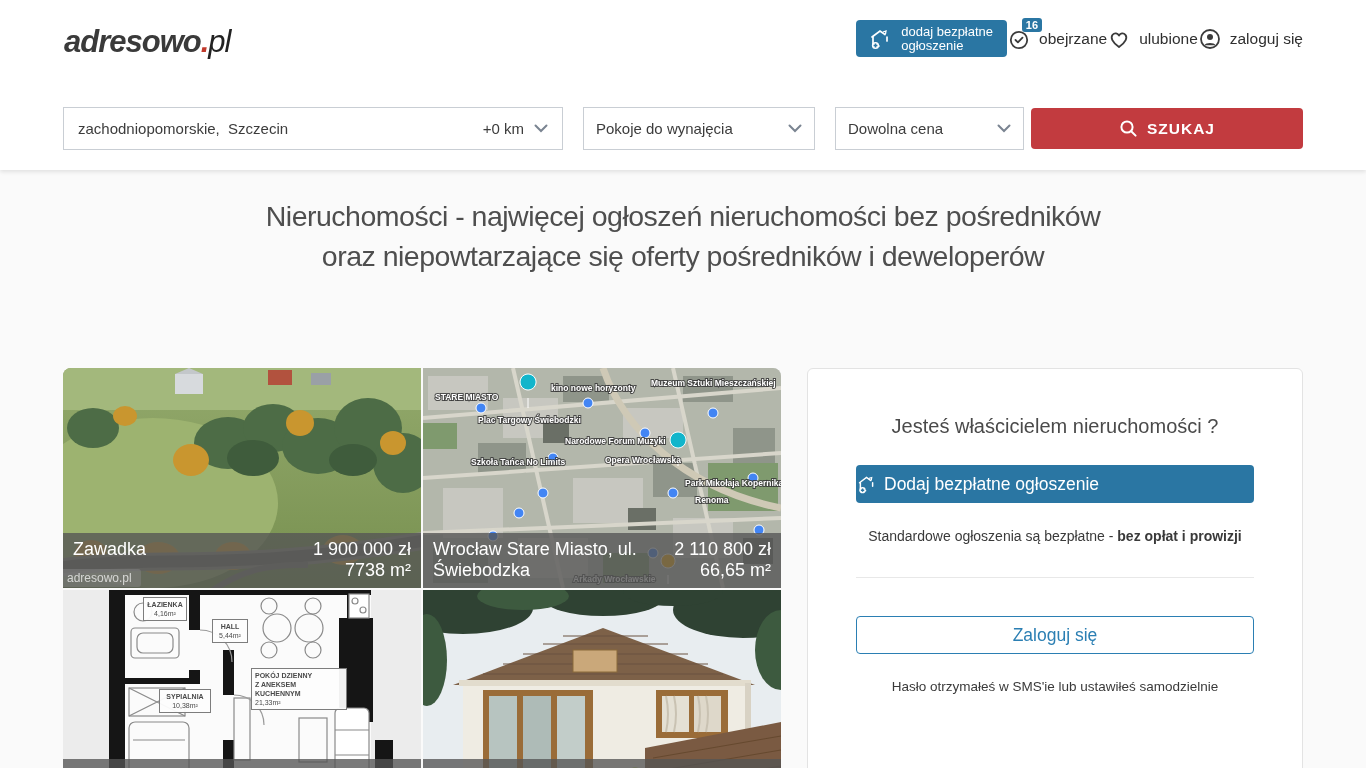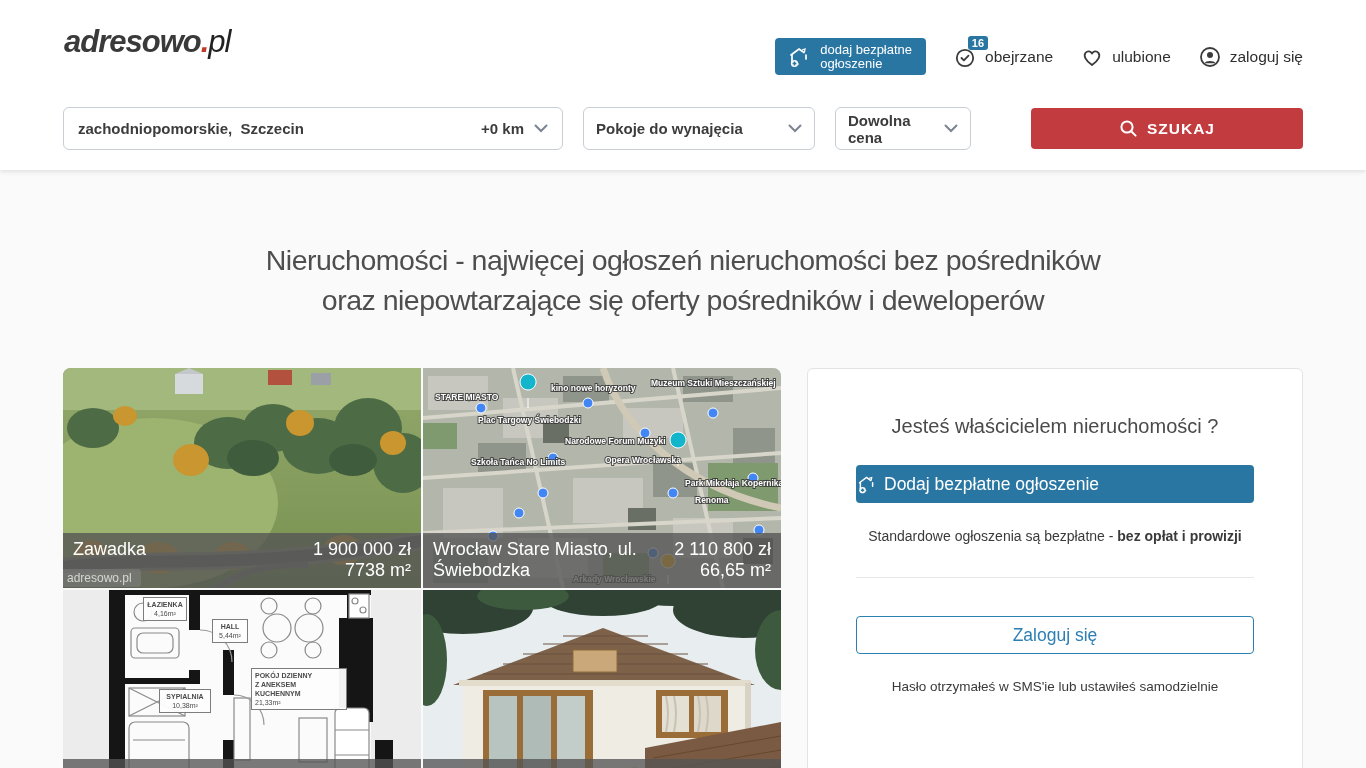--- a/index.html
+++ b/index.html
@@ -9,46 +9,46 @@
 
   
   .header { position:absolute; top:0; left:0; width:1366px; height:170px;
     background:#fff; box-shadow:0 2px 4px rgba(0,0,0,.10); z-index:5; }
   .logo { position:absolute; left:64px; top:24px; font-style:italic; font-size:31px;
     letter-spacing:-1px; cursor:pointer; }
   .logo .b1 { font-weight:700; color:#3a3a3a; }
   .logo .dot { font-weight:700; color:#c0392b; }
   .logo .b2 { font-weight:300; color:#222; }
 
-  .hdr-right { position:absolute; right:63px; top:38px; display:flex; align-items:center; gap:27px; }
+  .hdr-right { position:absolute; right:63px; top:20px; display:flex; align-items:center; }
   .btn-add { display:flex; align-items:center; gap:9px; background:#2a76a3; color:#fff;
     border:none; border-radius:4px; padding:7px 14px 7px 12px; height:37px;
     font-size:13px; line-height:14px; text-align:left; cursor:pointer; }
   .hdr-item { display:flex; align-items:center; gap:8px; font-size:15.5px; color:#2f2f2f; cursor:pointer; }
   .icon-wrap { position:relative; width:24px; height:24px; display:flex; align-items:center; justify-content:center; }
   .badge { position:absolute; top:-9px; right:-11px; background:#2a76a3; color:#fff;
     font-size:11px; font-weight:700; padding:1px 4px; border-radius:3px;margin-left:47px; }
 
   
   .search-row { position:absolute; top:107px; left:63px; width:1240px; display:flex; align-items:center; }
-  .fld { height:43px; border:1px solid #c9ced4; border-radius:6px; background:#fff;
-    display:flex; align-items:center; font-size:15px; color:#3c3c3c; cursor:pointer;font-weight:bold; }
+  .fld { height:43px; border:1px solid #c9ced4; border-radius:0; background:#fff;
+    display:flex; align-items:center; font-size:15px; color:#3c3c3c; cursor:pointer; }
   .fld-location { width:500px; padding:0 14px; }
   .fld-location .loc-text { flex:1; white-space:pre; }
   .radius { display:flex; align-items:center; gap:10px; color:#3c3c3c; }
   .fld-type { width:232px; margin-left:20px; padding:0 12px; justify-content:space-between; }
-  .fld-price { width:136px; margin-left:20px; padding:0 12px; justify-content:space-between; }
+  .fld-price { width:189px; margin-left:20px; padding:0 12px; justify-content:space-between; }
   .btn-search { margin-left:auto; width:272px; height:41px; background:#c23b3f; border:none;
     border-radius:4px; color:#fff; font-size:15.5px; font-weight:700; letter-spacing:1px;
     display:flex; align-items:center; justify-content:center; gap:9px; cursor:pointer; }
   .chev { flex:0 0 auto; }
 
   
   .content { position:absolute; top:170px; left:0; width:1366px; height:598px; background:#fafafa; }
-  h1.hero { margin-top:70px; text-align:center; font-size:28.5px; line-height:40px;
+  h1.hero { margin-top:26px; text-align:center; font-size:28.5px; line-height:40px;
     font-weight:400; color:#4e4e4e; letter-spacing:-0.5px; }
 
   .main { position:absolute; top:198px; left:63px; width:1240px; display:flex; gap:26px; }
 
   
   .grid { width:718px; display:grid; grid-template-columns:358px 358px;
     grid-template-rows:220px 218px; gap:2px; border-radius:8px; overflow:hidden; }
   .card { position:relative; overflow:hidden; background:#ddd; cursor:pointer; }
   .card svg.scene { position:absolute; inset:0; display:block; }
   .overlay { position:absolute; left:0; right:0; bottom:0; background:rgba(84,84,84,.78);

